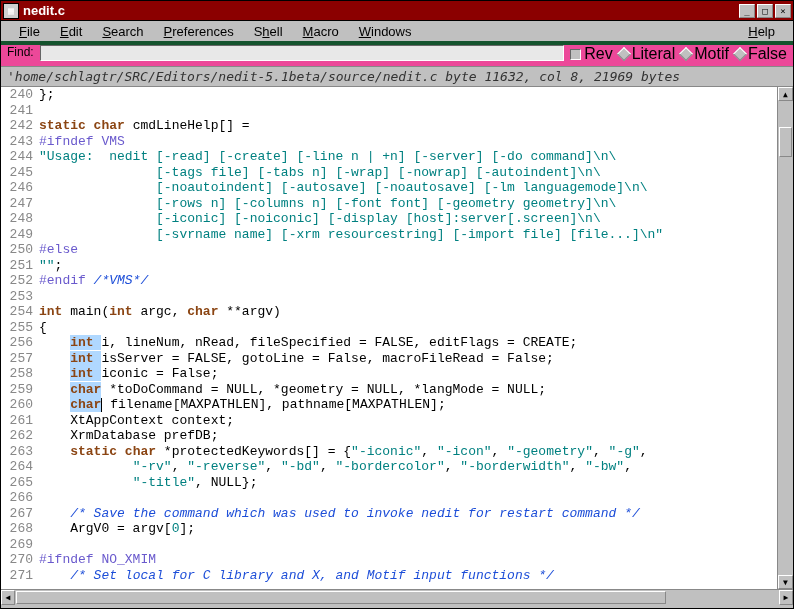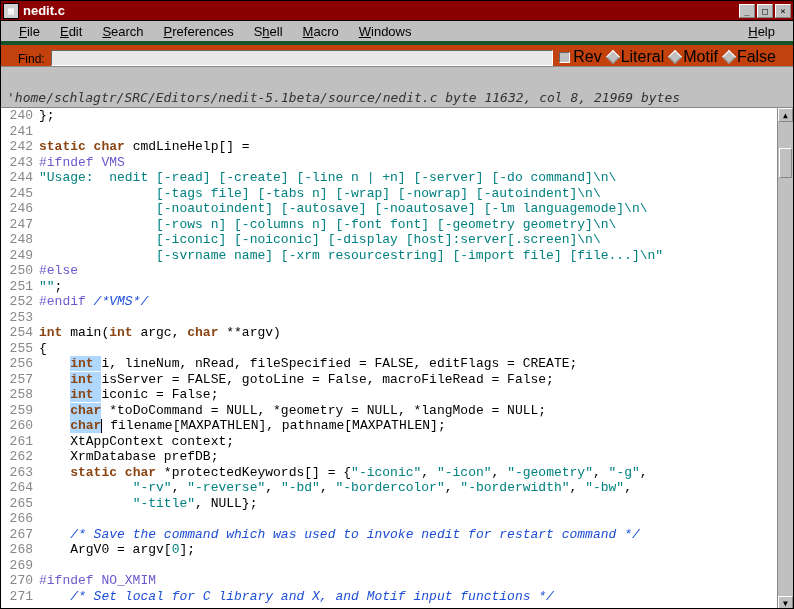--- a/index.html
+++ b/index.html
@@ -49,25 +49,25 @@
     font-family: sans-serif;
     font-size: 13px;
   }
   .menu-item {
     padding: 2px 10px;
     cursor: pointer;
   }
   .menu-item .u { text-decoration: underline; }
   .menu-spacer { flex: 1; }
   .findbar {
-    background: #c2410c;
+    background: #ec4899;
     height: 22px;
     display: flex;
-    align-items: flex-end;
-    padding: 0 17px;
+    align-items: flex-start;
+    padding: 0 6px;
     border-bottom: 1px solid #888;
     font-family: sans-serif;
     font-size: 12px;
     gap: 6px;
   }
   .find-input {
     flex: 1;
     height: 16px;
     background: #e8e8e8;
     border: 1px solid #888;
@@ -97,21 +97,20 @@
   }
   .statusbar {
     background: #c0c0c0;
     height: 20px;
     padding: 2px 6px;
     font-family: monospace;
     font-size: 13px;
     font-style: italic;
     color: #333;
     border-bottom: 1px solid #888;
-    margin-top: 21px;
   }
   .editor-container {
     display: flex;
     height: 502px;
     background: #fff;
   }
   .editor {
     flex: 1;
     background: #fff;
     overflow: hidden;

